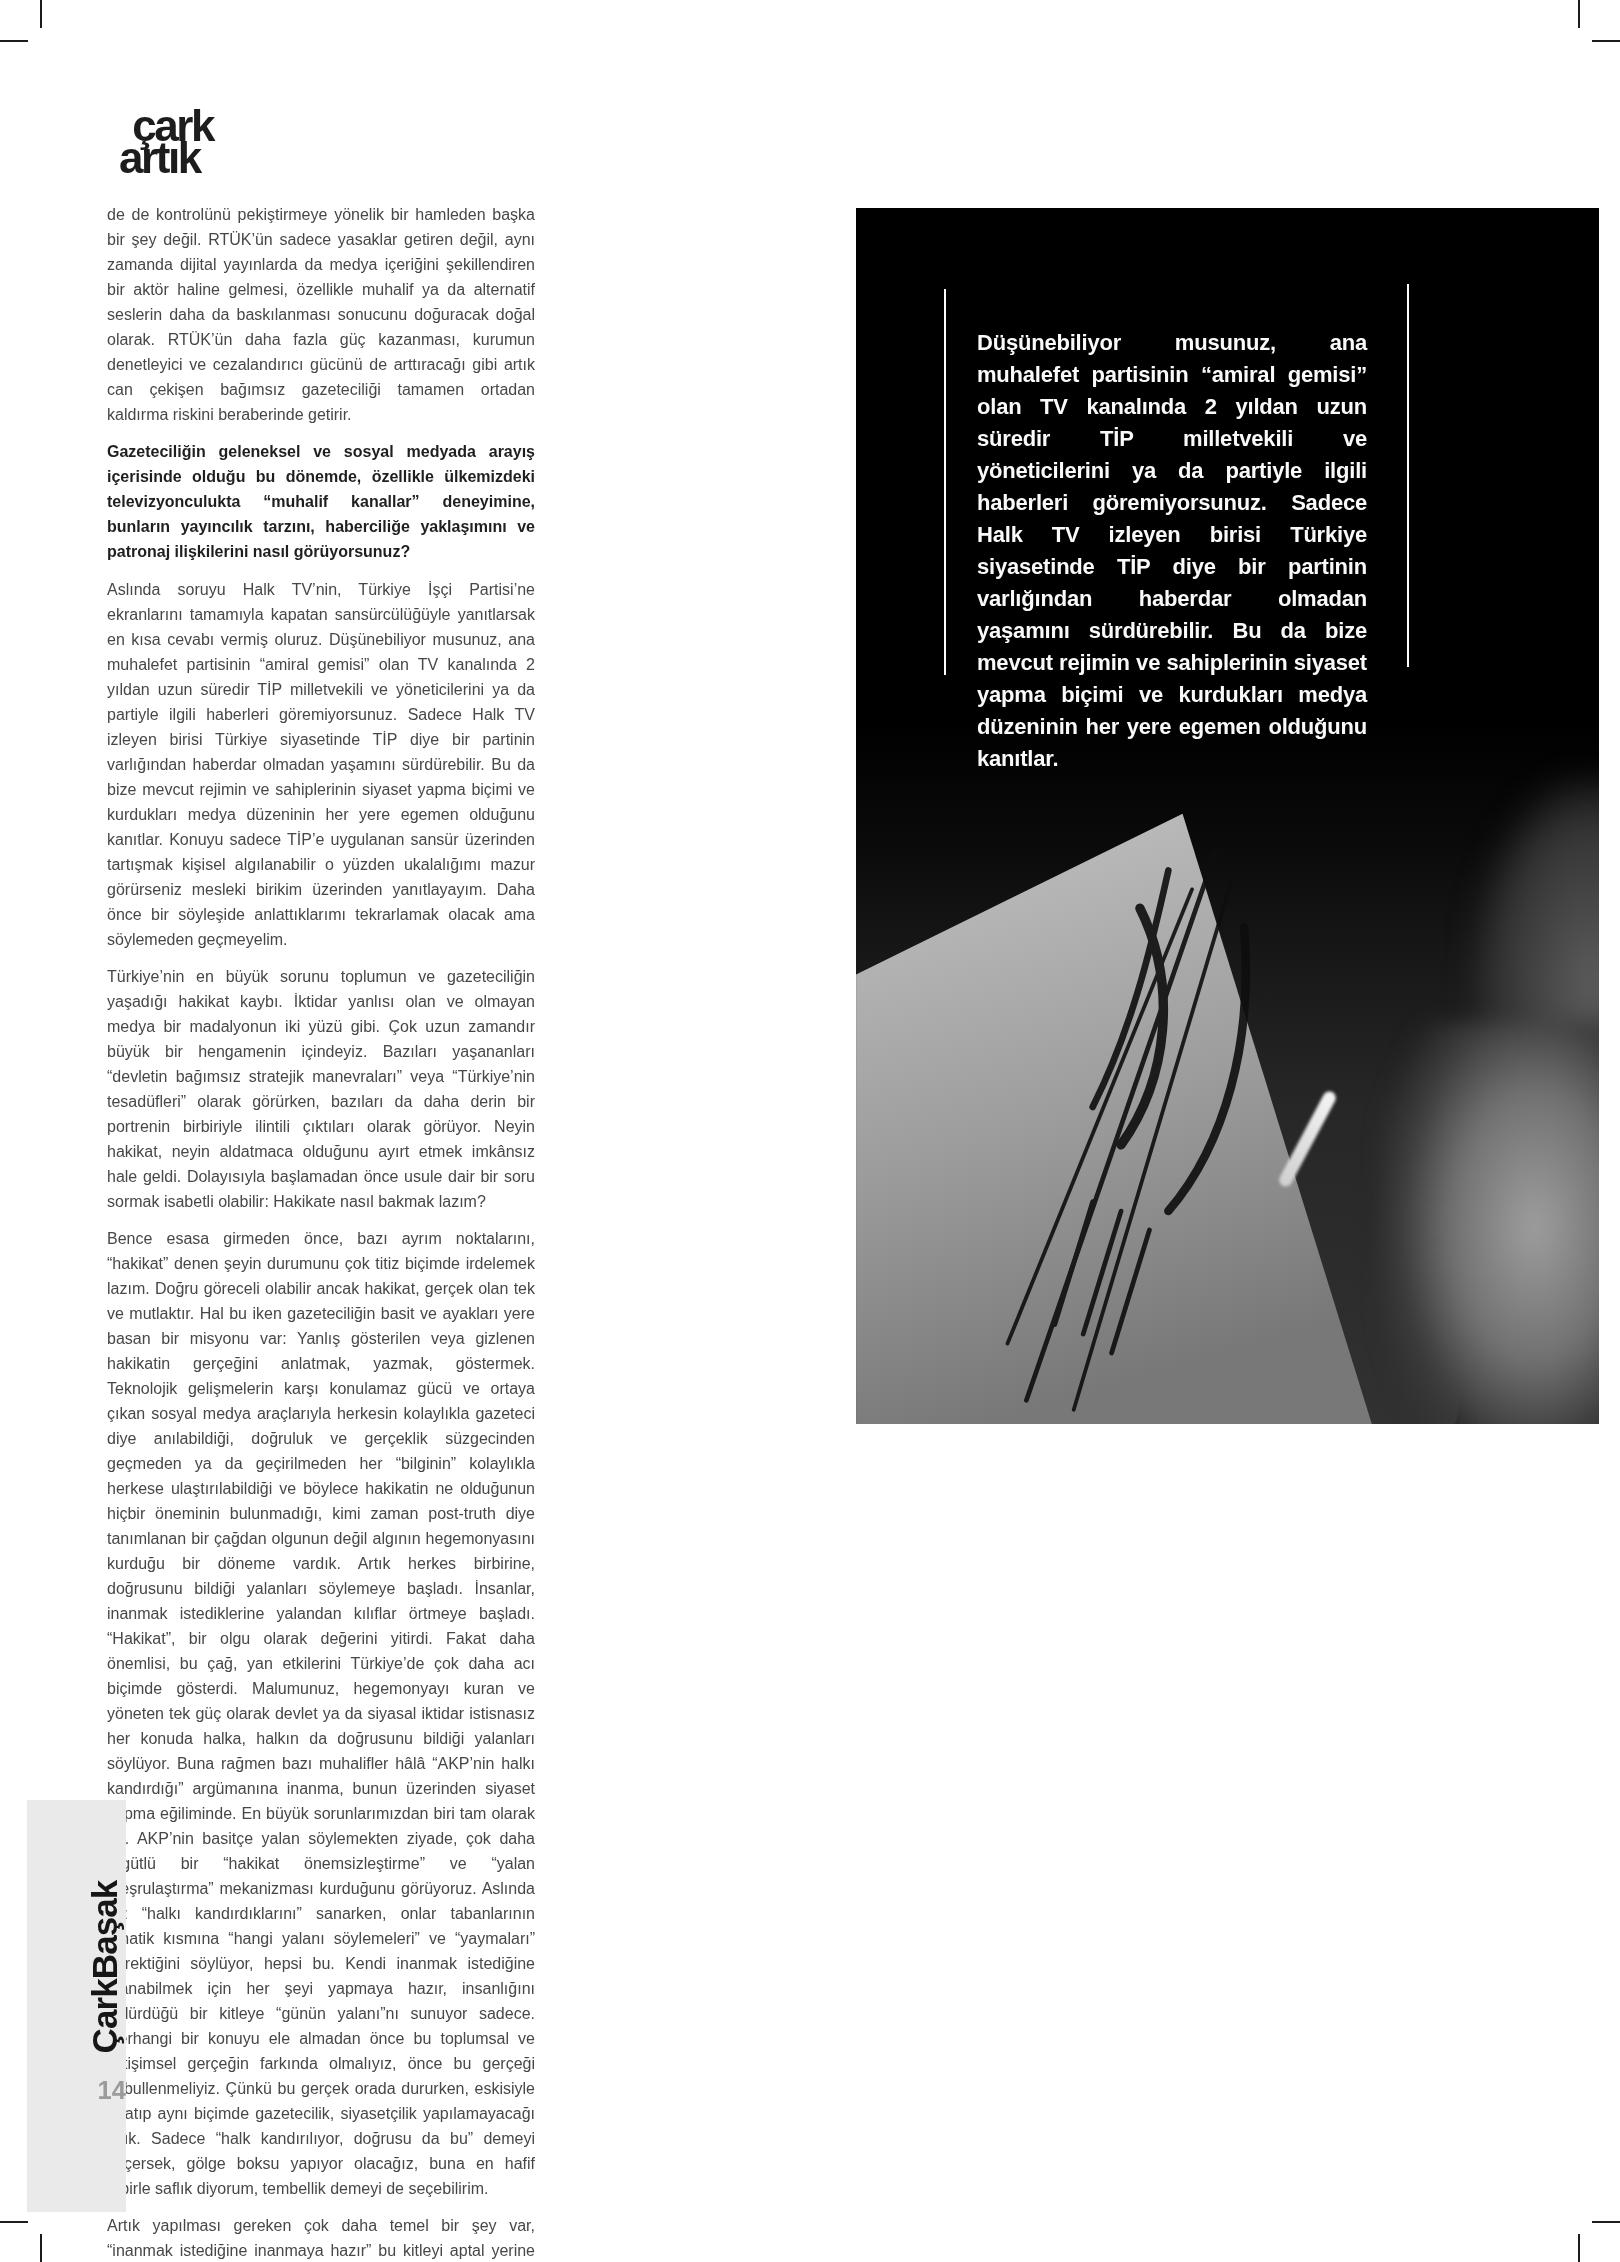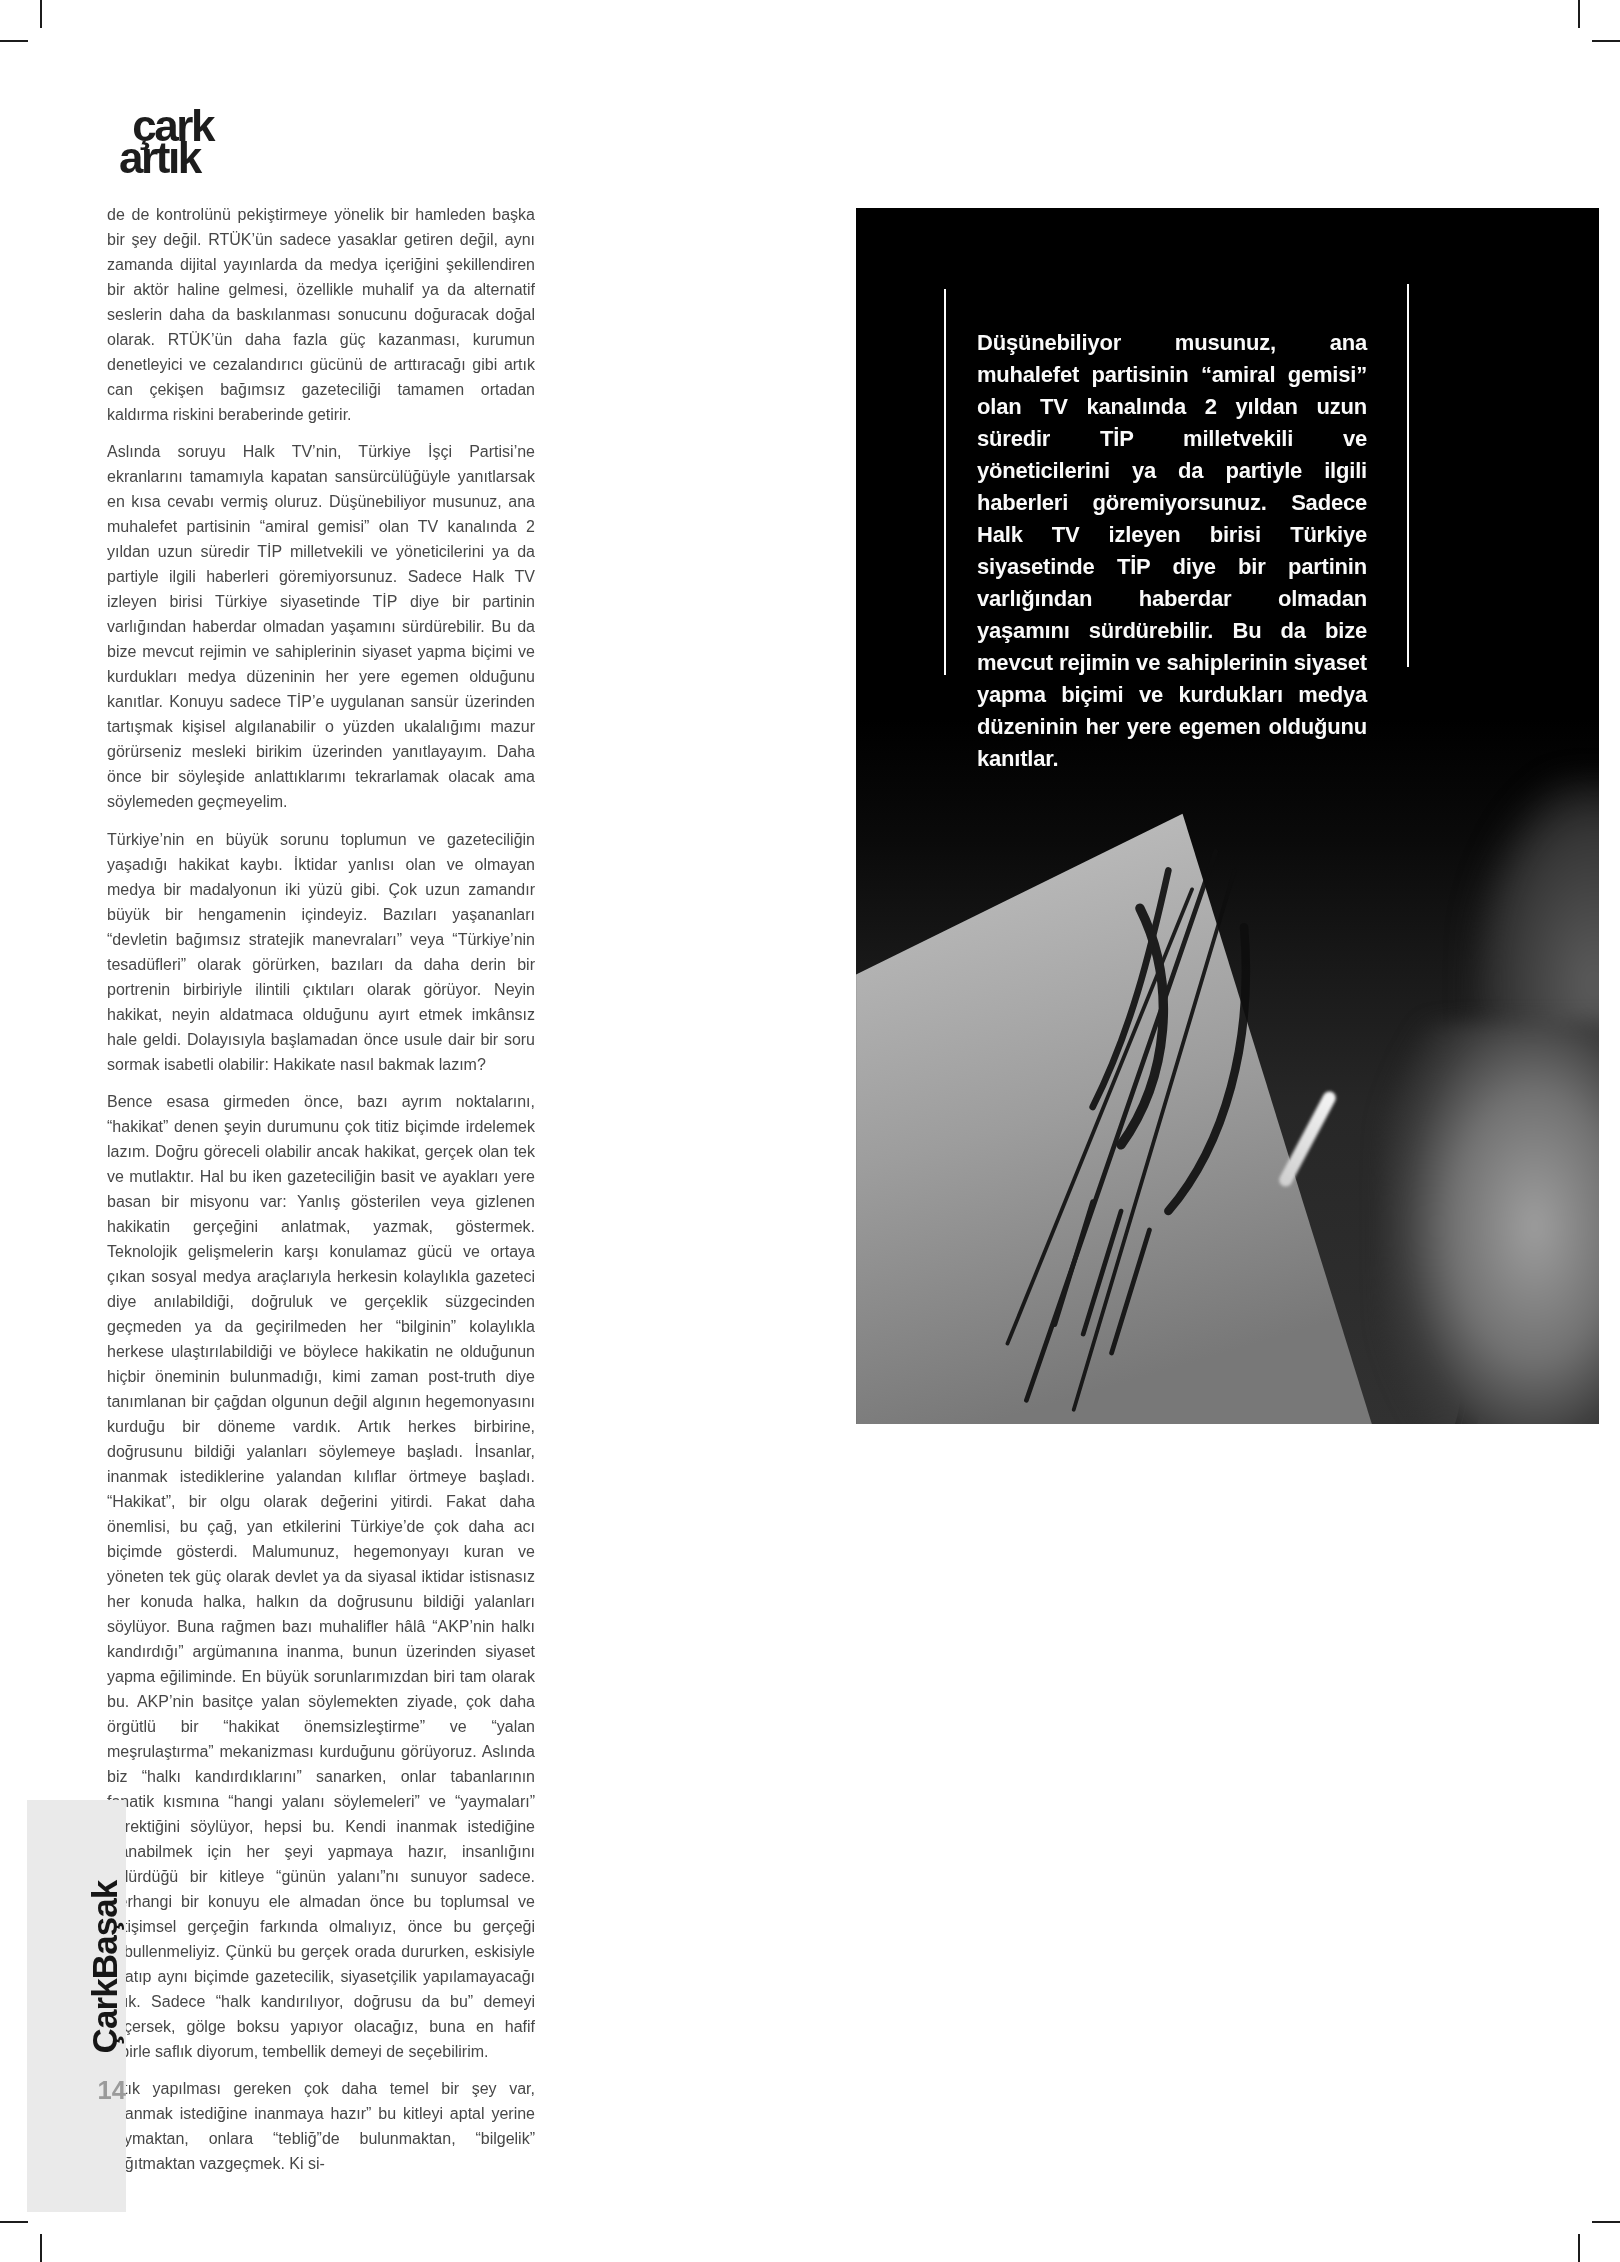--- a/index.html
+++ b/index.html
@@ -58,20 +58,21 @@
   <div class="crop" style="left:1578px;top:2234px;width:1.9px;height:28px;"></div>
   <div class="crop" style="left:1592px;top:2221px;width:28px;height:1.9px;"></div>
 
   <div class="logo">
     <span class="l1">çark</span>
     <span class="l2">artık</span>
   </div>
 
   <div class="article">
     <p>de de kontrolünü pekiştirmeye yönelik bir hamleden başka bir şey değil. RTÜK’ün sadece yasaklar getiren değil, aynı zamanda dijital yayınlarda da medya içeriğini şekillendiren bir aktör haline gelmesi, özellikle muhalif ya da alternatif seslerin daha da baskılanması sonucunu doğuracak doğal olarak. RTÜK’ün daha fazla güç kazanması, kurumun denetleyici ve cezalandırıcı gücünü de arttıracağı gibi artık can çekişen bağımsız gazeteciliği tamamen ortadan kaldırma riskini beraberinde getirir.</p>
+    <p class="question">Gazeteciliğin geleneksel ve sosyal medyada arayış içerisinde olduğu bu dönemde, özellikle ülkemizdeki televizyonculukta “muhalif kanallar” deneyimine, bunların yayıncılık tarzını, haberciliğe yaklaşımını ve patronaj ilişkilerini nasıl görüyorsunuz?</p>
     <p>Aslında soruyu Halk TV’nin, Türkiye İşçi Partisi’ne ekranlarını tamamıyla kapatan sansürcülüğüyle yanıtlarsak en kısa cevabı vermiş oluruz. Düşünebiliyor musunuz, ana muhalefet partisinin “amiral gemisi” olan TV kanalında 2 yıldan uzun süredir TİP milletvekili ve yöneticilerini ya da partiyle ilgili haberleri göremiyorsunuz. Sadece Halk TV izleyen birisi Türkiye siyasetinde TİP diye bir partinin varlığından haberdar olmadan yaşamını sürdürebilir. Bu da bize mevcut rejimin ve sahiplerinin siyaset yapma biçimi ve kurdukları medya düzeninin her yere egemen olduğunu kanıtlar. Konuyu sadece TİP’e uygulanan sansür üzerinden tartışmak kişisel algılanabilir o yüzden ukalalığımı mazur görürseniz mesleki birikim üzerinden yanıtlayayım. Daha önce bir söyleşide anlattıklarımı tekrarlamak olacak ama söylemeden geçmeyelim.</p>
     <p>Türkiye’nin en büyük sorunu toplumun ve gazeteciliğin yaşadığı hakikat kaybı. İktidar yanlısı olan ve olmayan medya bir madalyonun iki yüzü gibi. Çok uzun zamandır büyük bir hengamenin içindeyiz. Bazıları yaşananları “devletin bağımsız stratejik manevraları” veya “Türkiye’nin tesadüfleri” olarak görürken, bazıları da daha derin bir portrenin birbiriyle ilintili çıktıları olarak görüyor. Neyin hakikat, neyin aldatmaca olduğunu ayırt etmek imkânsız hale geldi. Dolayısıyla başlamadan önce usule dair bir soru sormak isabetli olabilir: Hakikate nasıl bakmak lazım?</p>
     <p>Bence esasa girmeden önce, bazı ayrım noktalarını, “hakikat” denen şeyin durumunu çok titiz biçimde irdelemek lazım. Doğru göreceli olabilir ancak hakikat, gerçek olan tek ve mutlaktır. Hal bu iken gazeteciliğin basit ve ayakları yere basan bir misyonu var: Yanlış gösterilen veya gizlenen hakikatin gerçeğini anlatmak, yazmak, göstermek. Teknolojik gelişmelerin karşı konulamaz gücü ve ortaya çıkan sosyal medya araçlarıyla herkesin kolaylıkla gazeteci diye anılabildiği, doğruluk ve gerçeklik süzgecinden geçmeden ya da geçirilmeden her “bilginin” kolaylıkla herkese ulaştırılabildiği ve böylece hakikatin ne olduğunun hiçbir öneminin bulunmadığı, kimi zaman post-truth diye tanımlanan bir çağdan olgunun değil algının hegemonyasını kurduğu bir döneme vardık. Artık herkes birbirine, doğrusunu bildiği yalanları söylemeye başladı. İnsanlar, inanmak istediklerine yalandan kılıflar örtmeye başladı. “Hakikat”, bir olgu olarak değerini yitirdi. Fakat daha önemlisi, bu çağ, yan etkilerini Türkiye’de çok daha acı biçimde gösterdi. Malumunuz, hegemonyayı kuran ve yöneten tek güç olarak devlet ya da siyasal iktidar istisnasız her konuda halka, halkın da doğrusunu bildiği yalanları söylüyor. Buna rağmen bazı muhalifler hâlâ “AKP’nin halkı kandırdığı” argümanına inanma, bunun üzerinden siyaset yapma eğiliminde. En büyük sorunlarımızdan biri tam olarak bu. AKP’nin basitçe yalan söylemekten ziyade, çok daha örgütlü bir “hakikat önemsizleştirme” ve “yalan meşrulaştırma” mekanizması kurduğunu görüyoruz. Aslında biz “halkı kandırdıklarını” sanarken, onlar tabanlarının fanatik kısmına “hangi yalanı söylemeleri” ve “yaymaları” gerektiğini söylüyor, hepsi bu. Kendi inanmak istediğine inanabilmek için her şeyi yapmaya hazır, insanlığını öldürdüğü bir kitleye “günün yalanı”nı sunuyor sadece. Herhangi bir konuyu ele almadan önce bu toplumsal ve iletişimsel gerçeğin farkında olmalıyız, önce bu gerçeği kabullenmeliyiz. Çünkü bu gerçek orada dururken, eskisiyle tıpatıp aynı biçimde gazetecilik, siyasetçilik yapılamayacağı açık. Sadece “halk kandırılıyor, doğrusu da bu” demeyi seçersek, gölge boksu yapıyor olacağız, buna en hafif tabirle saflık diyorum, tembellik demeyi de seçebilirim.</p>
     <p>Artık yapılması gereken çok daha temel bir şey var, “inanmak istediğine inanmaya hazır” bu kitleyi aptal yerine koymaktan, onlara “tebliğ”de bulunmaktan, “bilgelik” dağıtmaktan vazgeçmek. Ki si-</p>
   </div>
 
   <div class="photo">
     <svg width="743" height="1216" viewBox="0 0 785 1285">
       <defs>
         <linearGradient id="paperGrad" x1="0" y1="0" x2="0.25" y2="1">

